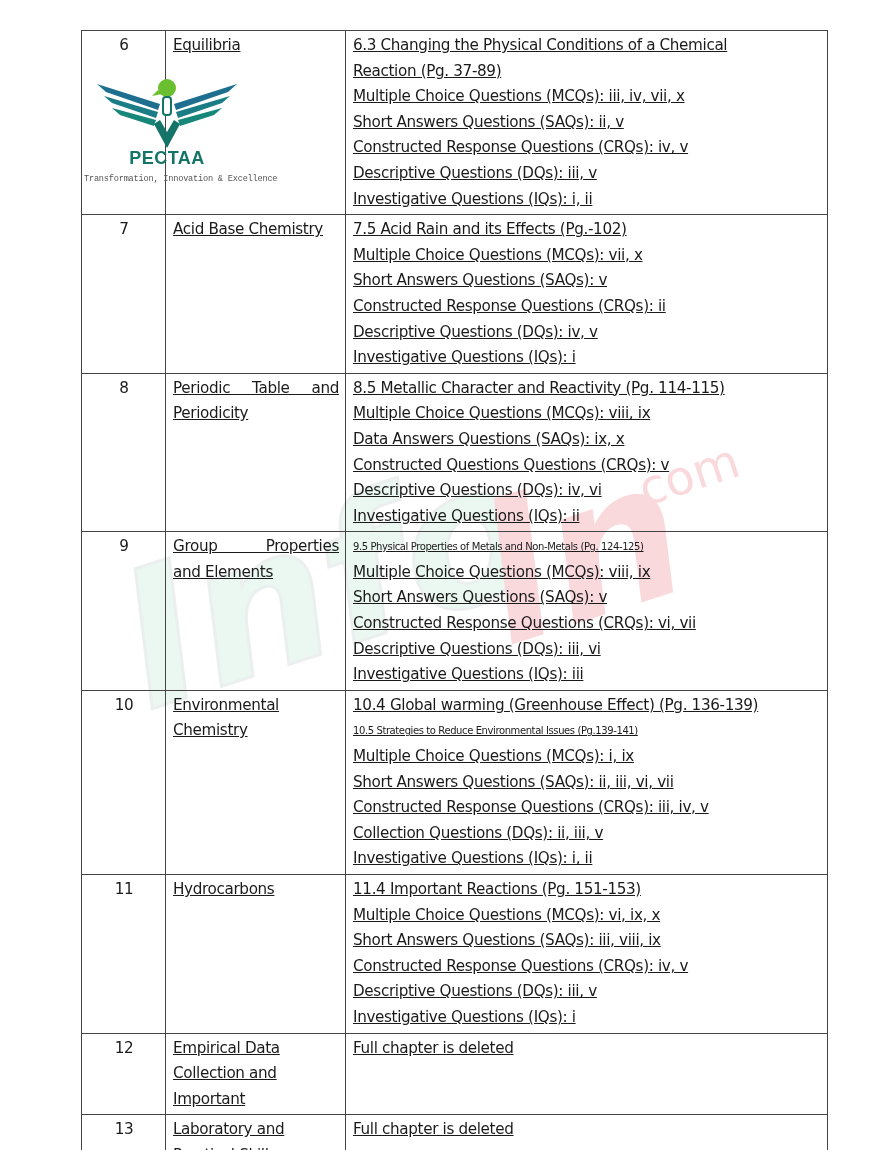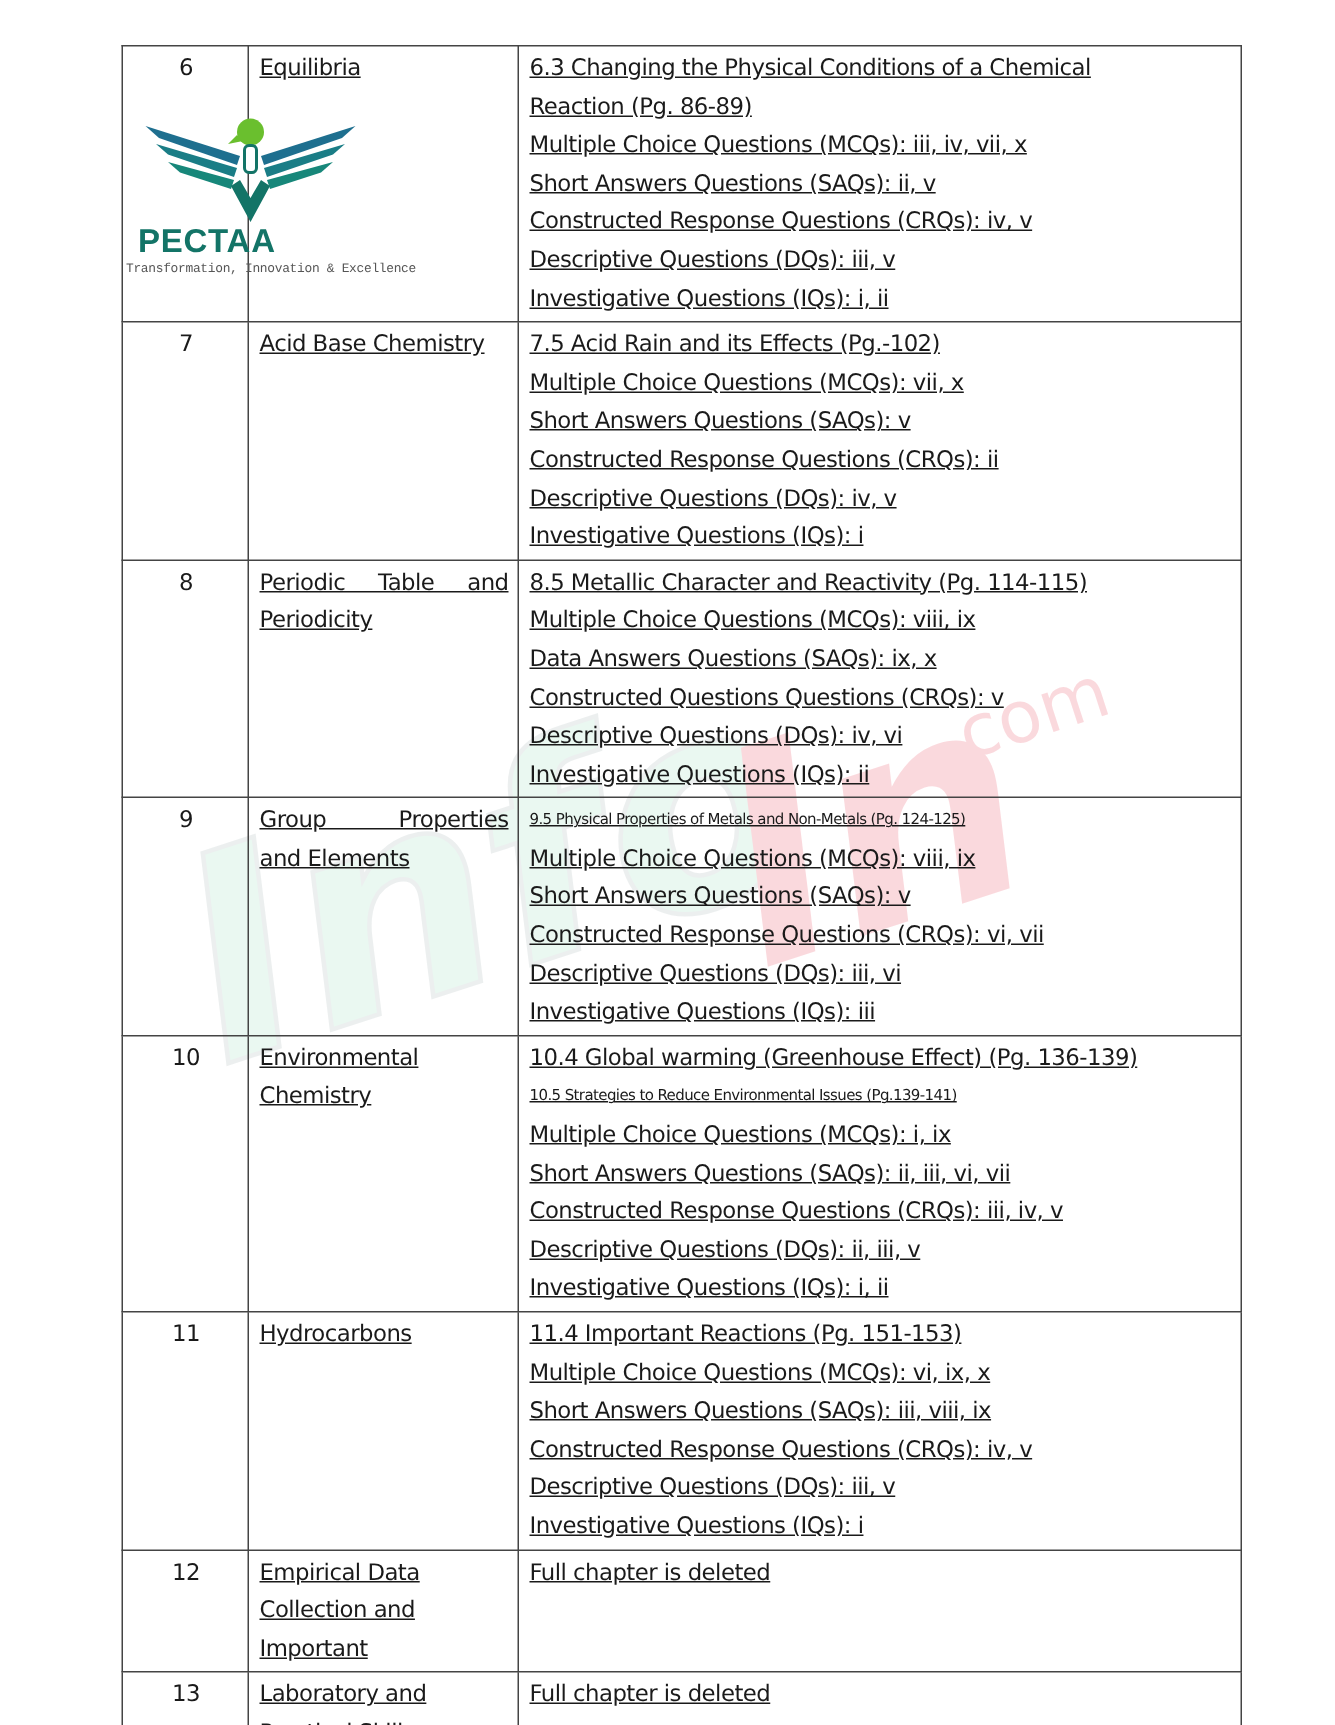--- a/index.html
+++ b/index.html
@@ -9,22 +9,22 @@
   table.syllabus { position: absolute; left: 81px; top: 30px; width: 747px;
     border-collapse: collapse; table-layout: fixed; font-size: 15.2px; letter-spacing: -0.35px; }
   table.syllabus td { border: 1px solid #444; vertical-align: top; padding: 2px 6px 2px 7px; line-height: 25.6px; }
   td.col-no { width: 70px; text-align: center; padding-left: 0; padding-right: 0; }
   td.col-chapter { width: 166px; }
   td.col-topics { width: auto; }
   .line { display: block; white-space: nowrap; text-decoration: underline; }
   .line.small { font-size: 10px; letter-spacing: -0.4px; }
   td.deleted { vertical-align: middle; }
   .logo { position: absolute; left: 92px; top: 70px; width: 150px; height: 120px; pointer-events: none; }
-  .logo .brand { position: absolute; left: 0; top: 78px; width: 150px; text-align: left;
-    font-family: "Liberation Sans", sans-serif; font-weight: bold; font-size: 22px; color: #137467; letter-spacing: 0.5px; }
+  .logo .brand { position: absolute; left: 0; top: 78px; width: 150px; text-align: center;
+    font-family: "Liberation Sans", sans-serif; font-weight: bold; font-size: 18px; color: #137467; letter-spacing: 0.5px; }
   .logo .tagline { position: absolute; left: -8px; top: 104px; width: 170px; text-align: center;
     font-family: Liberation Mono, monospace; font-size: 8.6px; color: #555; white-space: nowrap; letter-spacing: -0.2px; }
   .watermark { position: absolute; left: 100px; top: 360px; width: 700px; height: 420px; pointer-events: none; opacity: 0.18; }
 </style>
 </head>
 <body>
 
 <div class="page">
 
   <svg class="watermark" viewBox="0 0 700 420">
@@ -38,21 +38,21 @@
   <table class="syllabus">
     <tbody>
 
       <tr style="height:180px">
         <td class="col-no">6</td>
         <td class="col-chapter">
           <span class="line">Equilibria</span>
         </td>
         <td class="col-topics">
           <span class="line">6.3 Changing the Physical Conditions of a Chemical</span>
-          <span class="line">Reaction (Pg. 86-89)</span>
+          <span class="line">Reaction (Pg. 37-89)</span>
           <span class="line">Multiple Choice Questions (MCQs): iii, iv, vii, x</span>
           <span class="line">Short Answers Questions (SAQs): ii, v</span>
           <span class="line">Constructed Response Questions (CRQs): iv, v</span>
           <span class="line">Descriptive Questions (DQs):  iii, v</span>
           <span class="line">Investigative Questions (IQs): i, ii</span>
         </td>
       </tr>
 
       <tr style="height:154px">
         <td class="col-no">7</td>
@@ -106,21 +106,21 @@
         <td class="col-chapter">
           <span class="line">Environmental</span>
           <span class="line">Chemistry</span>
         </td>
         <td class="col-topics">
           <span class="line">10.4 Global warming (Greenhouse Effect) (Pg. 136-139)</span>
           <span class="line small">10.5 Strategies to Reduce Environmental Issues (Pg.139-141)</span>
           <span class="line">Multiple Choice Questions (MCQs): i, ix</span>
           <span class="line">Short Answers Questions (SAQs): ii, iii, vi, vii</span>
           <span class="line">Constructed Response Questions (CRQs): iii, iv, v</span>
-          <span class="line">Descriptive Questions (DQs):  ii, iii, v</span>
+          <span class="line">Collection Questions (DQs):  ii, iii, v</span>
           <span class="line">Investigative Questions (IQs):  i, ii</span>
         </td>
       </tr>
 
       <tr style="height:154px">
         <td class="col-no">11</td>
         <td class="col-chapter">
           <span class="line">Hydrocarbons</span>
         </td>
         <td class="col-topics">

